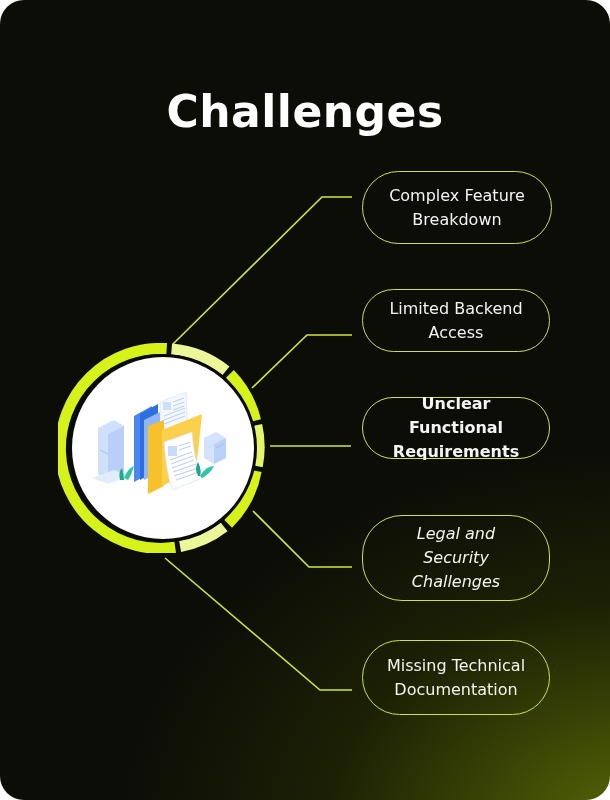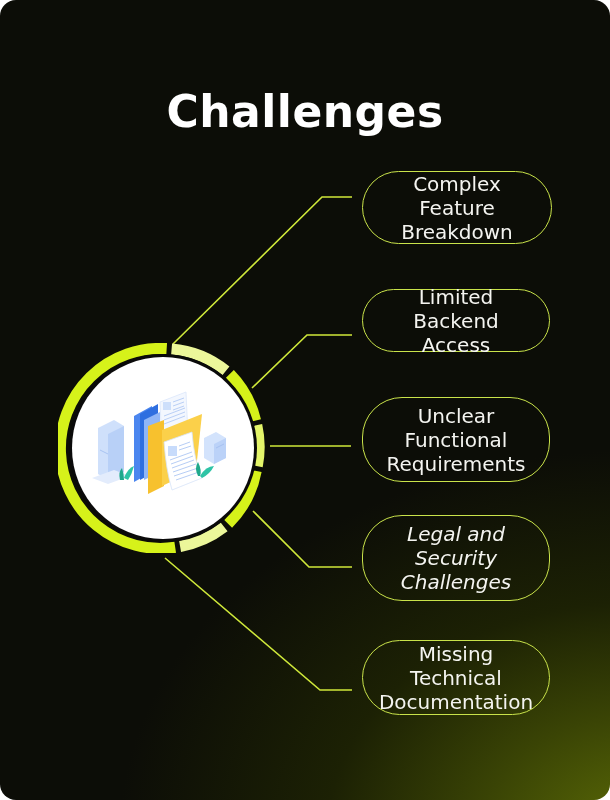--- a/index.html
+++ b/index.html
@@ -1,21 +1,21 @@
 <!DOCTYPE html>
 <html><head>
   <meta charset="utf-8">
   <style>
     html, body { margin: 0; padding: 0; background: #ffffff; }
     .canvas {
       position: relative;
       width: 610px;
       height: 800px;
       overflow: hidden;
-      border-radius: 16px;
+      border-radius: 24px;
       background:
         radial-gradient(ellipse 520px 380px at 640px 830px, #5a6a06 0%, #3a4405 30%, #1c2104 60%, rgba(12,13,5,0) 100%),
         #0c0d07;
       font-family: "DejaVu Sans", "Liberation Sans", sans-serif;
     }
     .title {
       position: absolute;
       left: 0; right: 0;
       top: 82px;
       text-align: center;
@@ -33,21 +33,21 @@
       position: absolute;
       left: 362px;
       box-sizing: border-box;
       border: 1.3px solid #c9e34a;
       border-radius: 40px;
       display: flex;
       align-items: center;
       justify-content: center;
       text-align: center;
       color: #f4f4f0;
-      font-size: 20px;
+      font-size: 16px;
       line-height: 24px;
       padding: 0 10px;
     }
     .pill span { white-space: pre-line; display: block; }
     .hub {
       position: absolute;
       left: 58px; top: 343px;
       width: 210px; height: 210px;
     }
     .inner {
@@ -152,21 +152,21 @@
   <div class="pill" style="top:171px; width:190px; height:73px;">
     <span>Complex Feature
 Breakdown</span>
   </div>
 
   <div class="pill" style="top:289px; width:188px; height:63px;">
     <span>Limited Backend
 Access</span>
   </div>
 
-  <div class="pill" style="top:397px; width:188px; height:85px;">
+  <div class="pill" style="top:397px; width:188px; height:62px;font-weight:bold;">
     <span>Unclear
 Functional
 Requirements</span>
   </div>
 
   <div class="pill" style="top:515px; width:188px; height:86px;font-style:italic;">
     <span>Legal and
 Security
 Challenges</span>
   </div>

